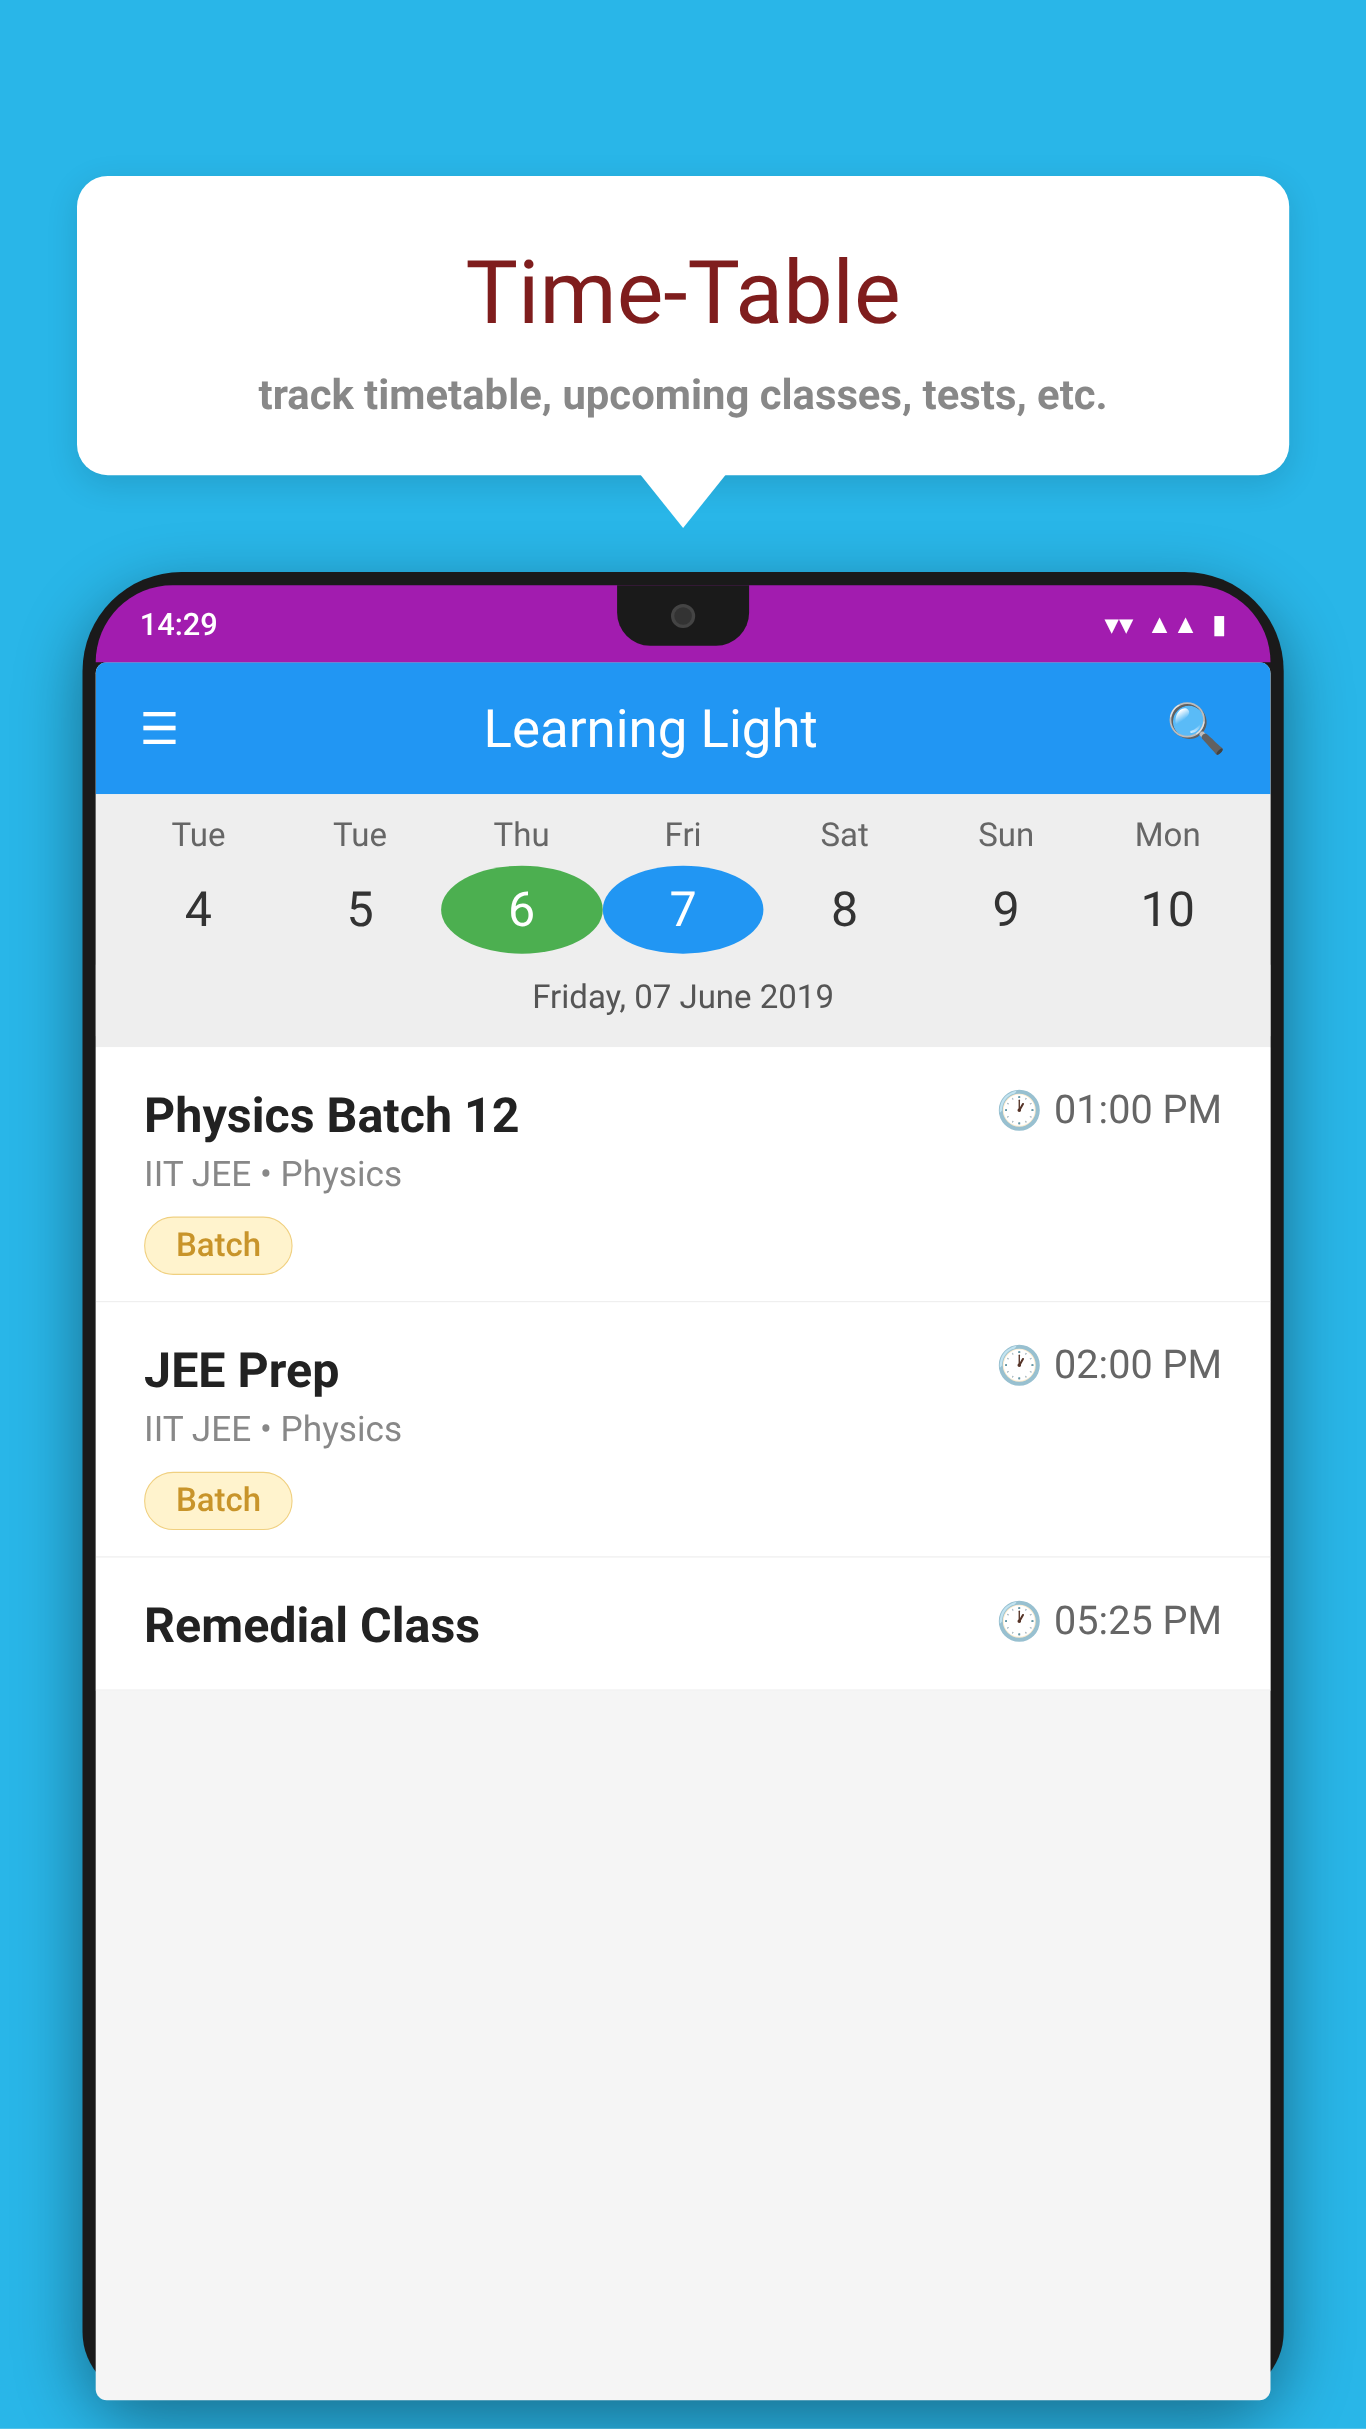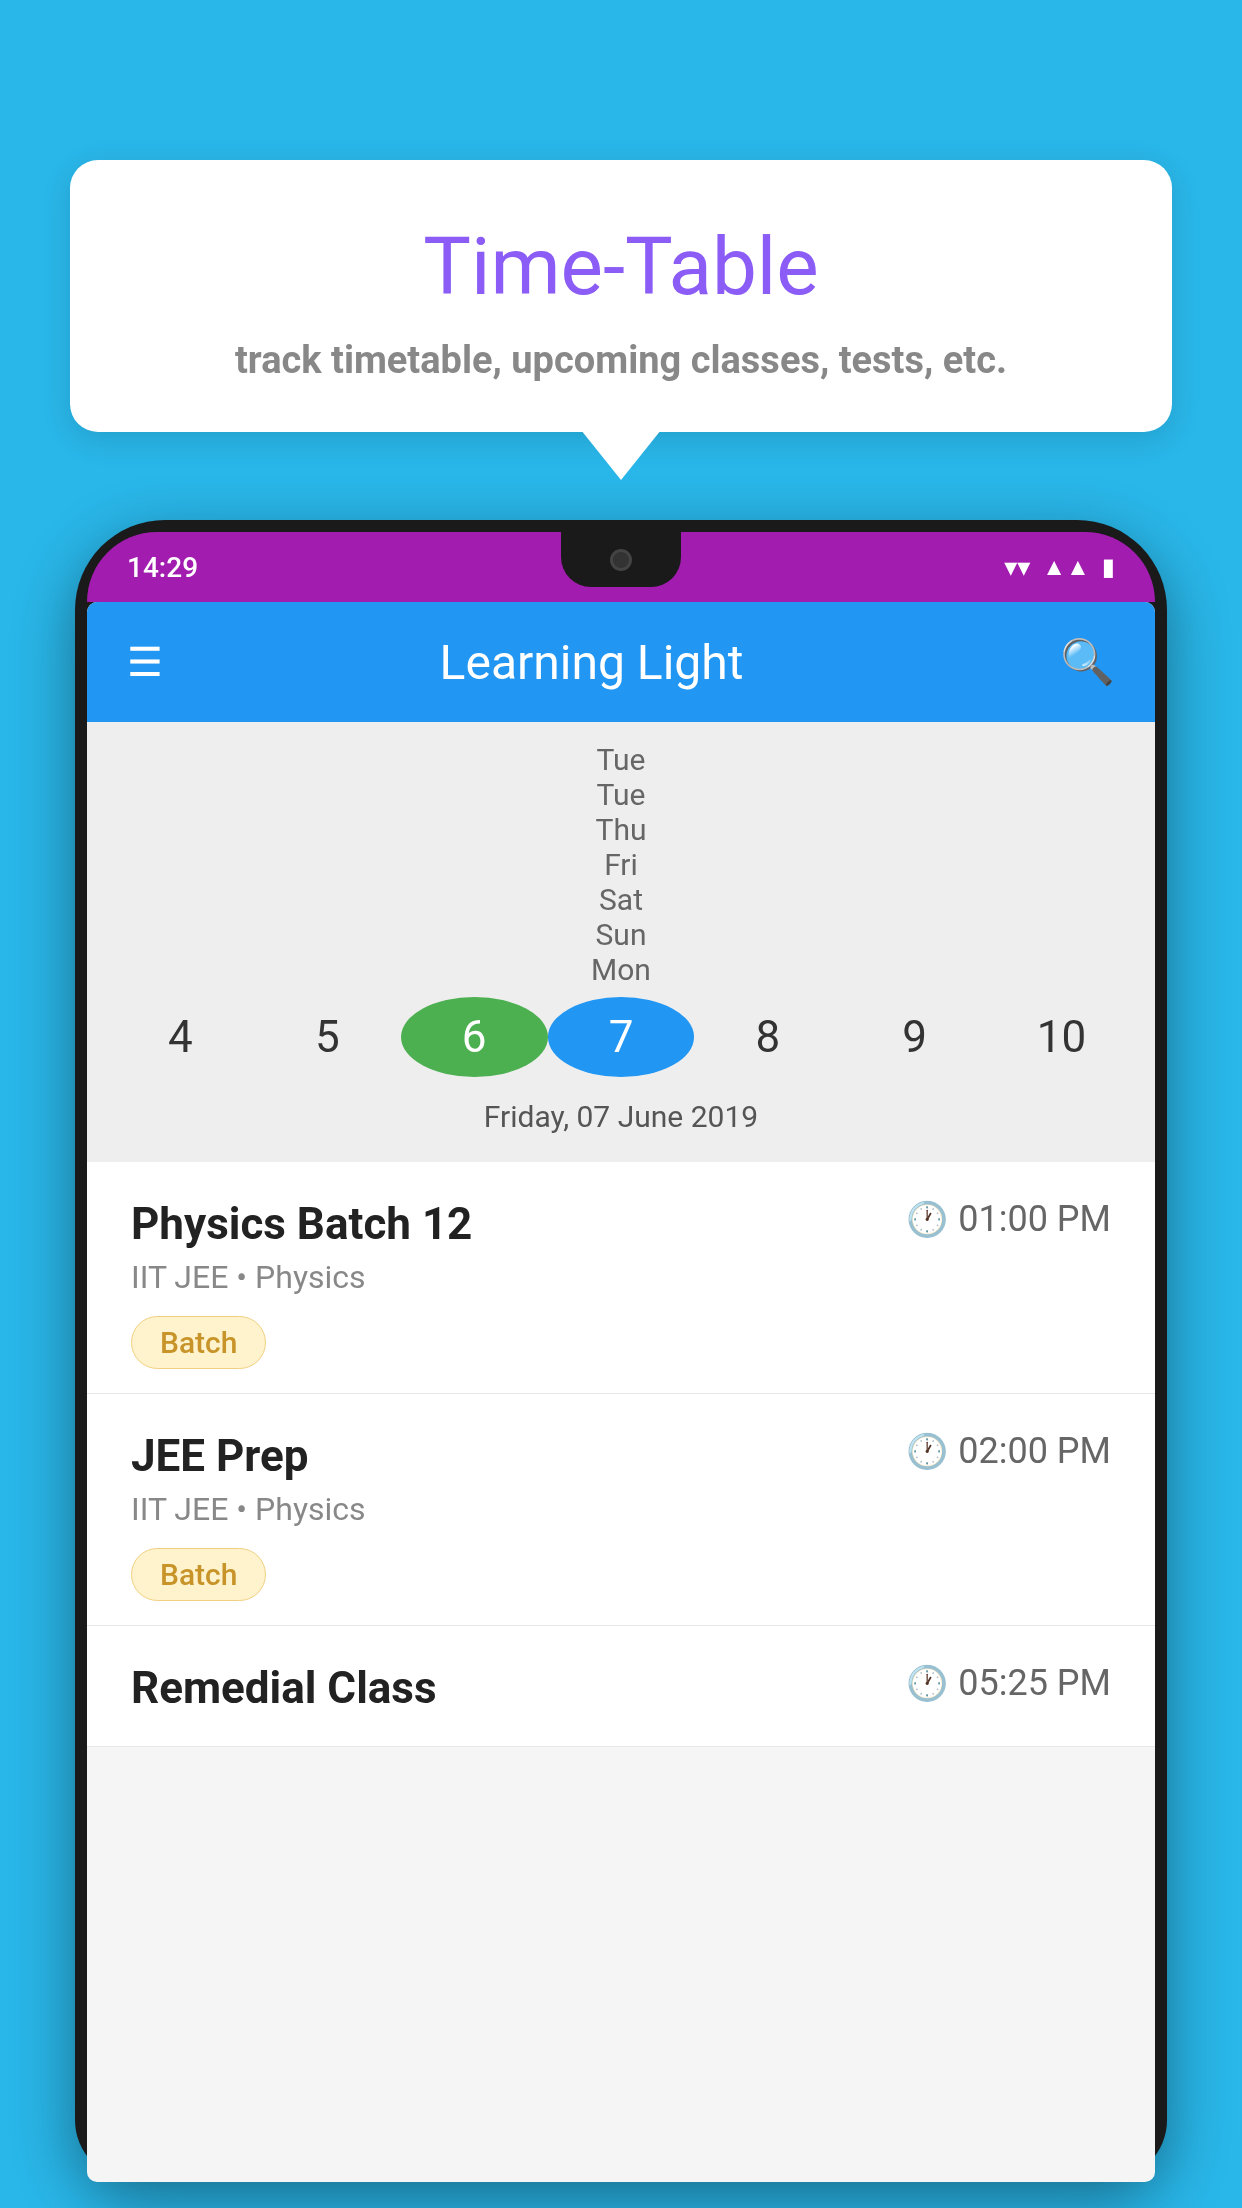--- a/index.html
+++ b/index.html
@@ -39,21 +39,21 @@
       height: 0;
       border-left: 40px solid transparent;
       border-right: 40px solid transparent;
       border-top: 50px solid white;
     }
 
     .tooltip-title {
       text-align: center;
       font-size: 80px;
       font-weight: 400;
-      color: #8b5cf6;
+      color: #7f1d1d;
       margin-bottom: 24px;
     }
 
     .tooltip-subtitle {
       text-align: center;
       font-size: 38px;
       color: #888;
       font-weight: 700;
     }
 
@@ -163,21 +163,20 @@
     
     .calendar-strip {
       background: #eeeeee;
       padding: 20px 0 10px;
     }
 
     .day-headers {
       display: flex;
       padding: 0 20px;
       margin-bottom: 10px;
-      flex-direction: column;
     }
 
     .day-header {
       flex: 1;
       text-align: center;
       font-size: 30px;
       color: #666;
       font-weight: 400;
     }
 

